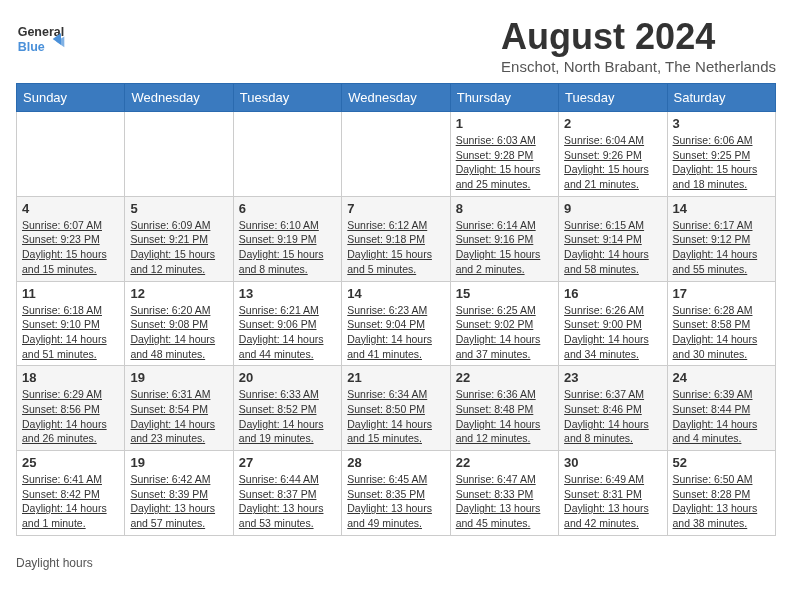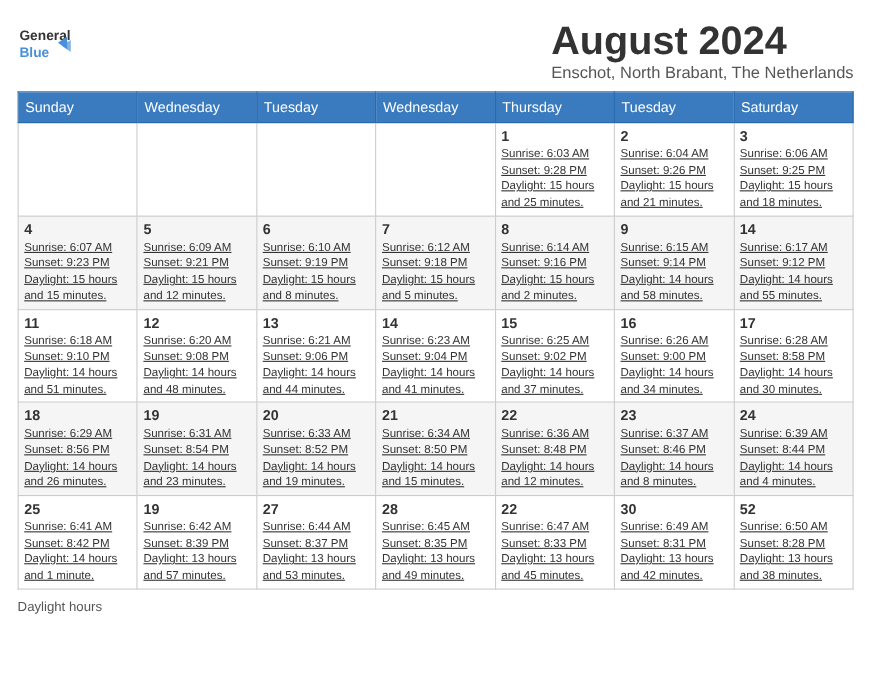--- a/index.html
+++ b/index.html
@@ -66,21 +66,21 @@
     .day-info {
       color: #333;
       line-height: 1.4;
       font-size: 10.5px;
       text-decoration: underline;
     }
     .empty-cell {
       background: #fff !important;
     }
     .footer-note {
-      margin-top: 8px;
+      margin-top: 20px;
       font-size: 12px;
       color: #555;
     }
     .logo-wrapper {
       display: flex;
       align-items: center;
       gap: 4px;
     }
     .logo-svg {
       width: 50px;

